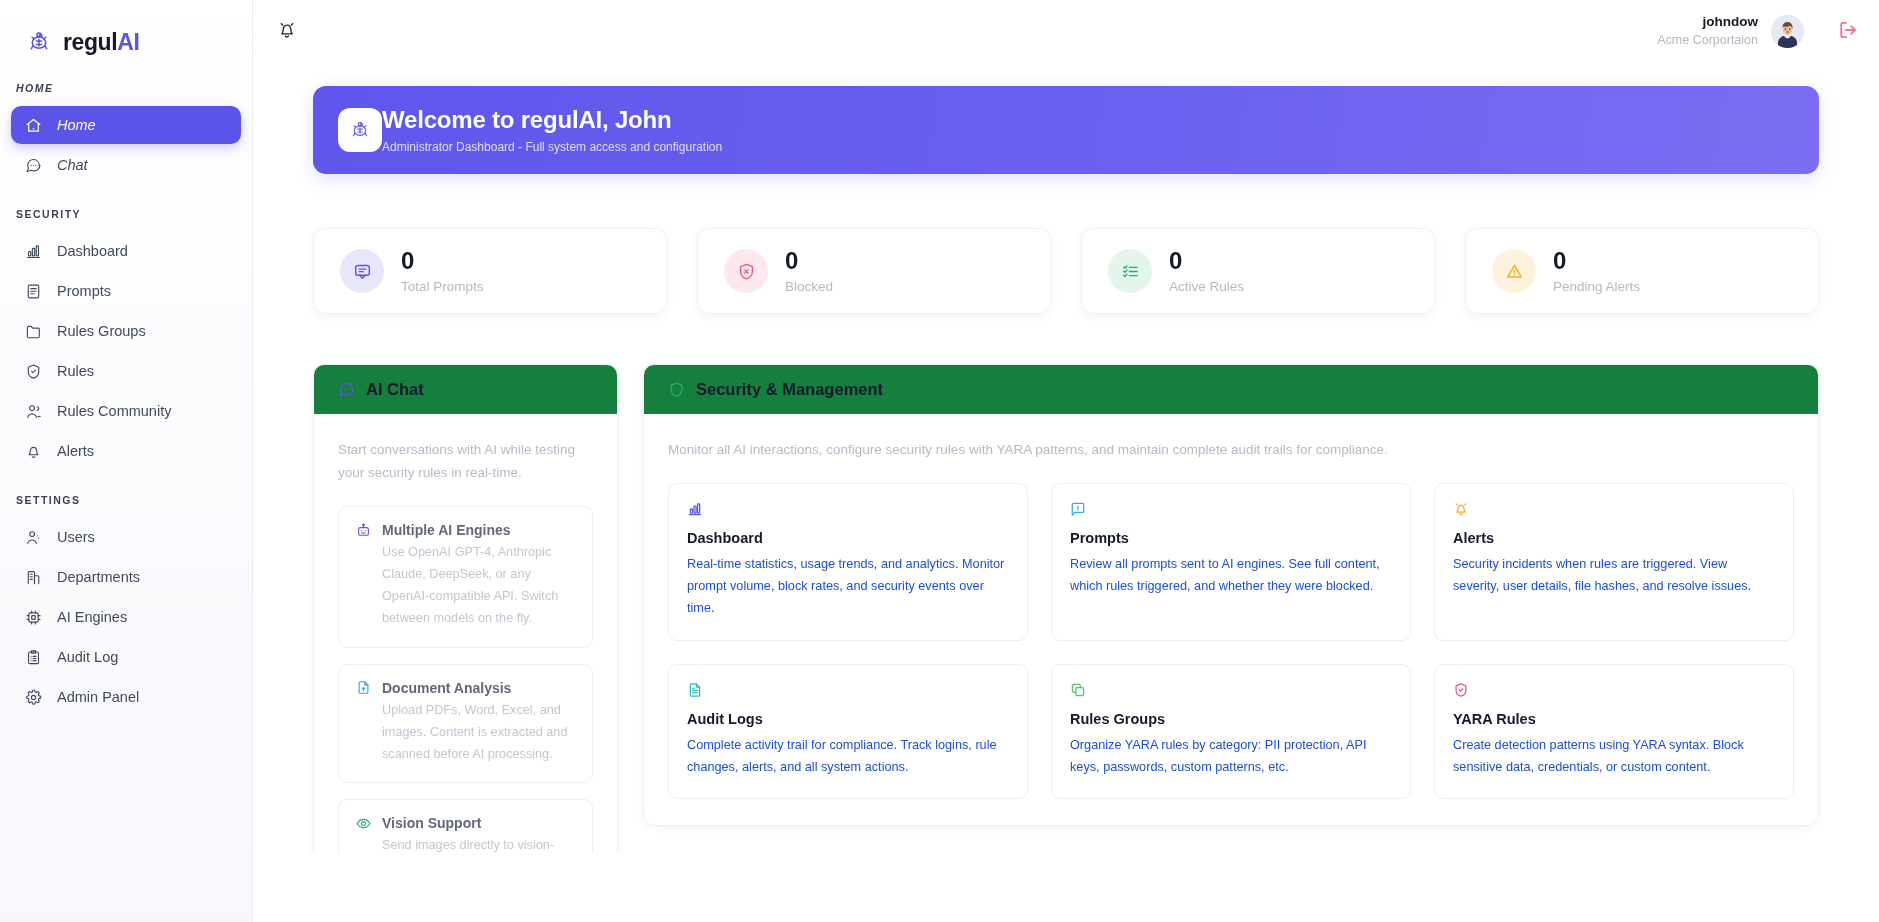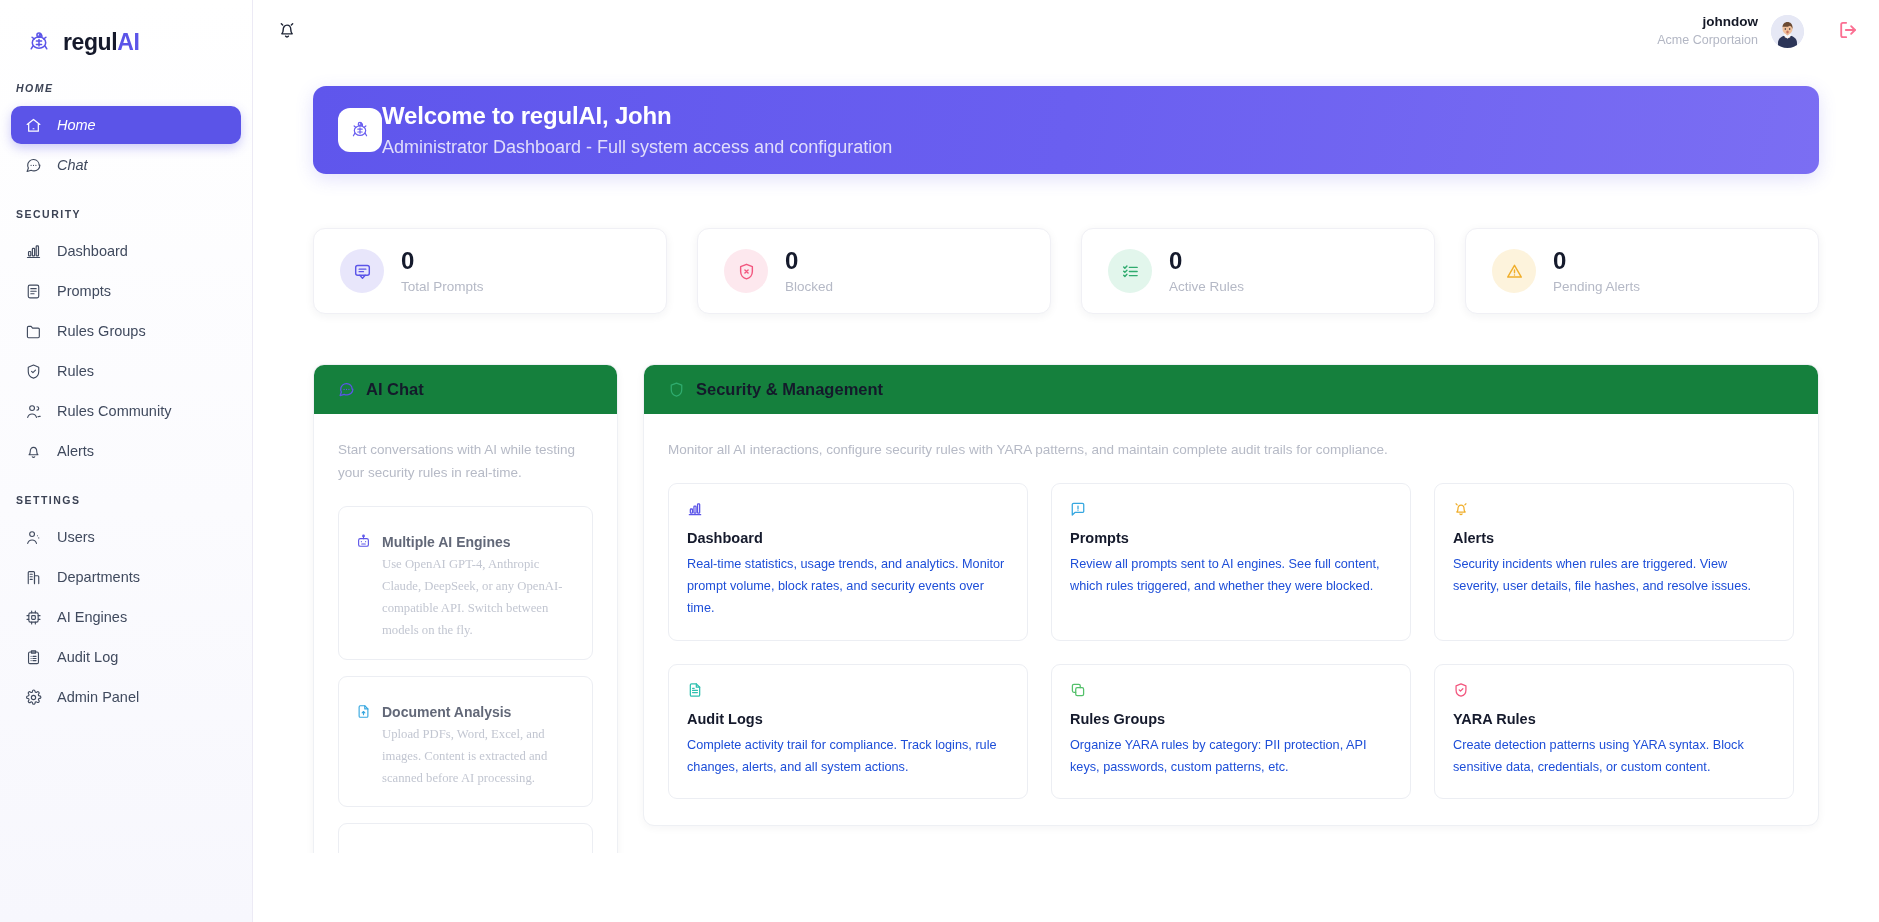--- a/index.html
+++ b/index.html
@@ -79,21 +79,21 @@
     height: 88px; display: flex; align-items: center; 
     padding: 0 0 0 25px;
     box-shadow: 0 5px 18px rgba(95,86,236,0.18);
   }
   .welcome-badge {
     width: 44px; height: 44px; border-radius: 12px; background: #ffffff;
     display: flex; align-items: center; justify-content: center; flex: 0 0 44px;
   }
   .welcome-badge svg { width: 22px; height: 22px; display: block; }
   .welcome-title { font-size: 24px; font-weight: 700; color: #ffffff; letter-spacing: -0.2px; line-height: 1.2; }
-  .welcome-sub { font-size: 18px; color: #e0ddfb; margin-top: 6px; }
+  .welcome-sub { font-size: 12px; color: #e0ddfb; margin-top: 6px; }
 
   
   .stats { display: flex; gap: 30px; margin-top: 54px; }
   .stat-card {
     flex: 1; background: #ffffff; border-radius: 12px;
     border: 1px solid #f0f0f5;
     box-shadow: 0 2px 10px rgba(24,28,54,0.055);
     height: 86px; display: flex; align-items: center; gap: 17px; padding: 0 26px;
   }
   .stat-icon { width: 44px; height: 44px; border-radius: 50%; display: flex; align-items: center; justify-content: center; flex: 0 0 44px; }
@@ -118,24 +118,24 @@
   .panel-title { font-size: 16.5px; font-weight: 600; color: #141a2b; }
   .panel-body { padding: 24px 24px 26px 24px; }
   .panel-desc { font-size: 13.5px; line-height: 1.72; color: #b6bac6; }
 
   
   .feature-list { margin-top: 22px; display: flex; flex-direction: column; gap: 16px; }
   .feature-card {
     border: 1px solid #eceef3; border-radius: 9px;
     padding: 15px 17px 17px 17px; background: #fff;
   }
-  .feature-head { display: flex; align-items: flex-start; gap: 11px; margin-top: 12px; }
+  .feature-head { display: flex; align-items: center; gap: 11px; }
   .feature-head svg { width: 15px; height: 15px; display: block; flex: 0 0 15px; }
   .feature-title { font-size: 14px; font-weight: 700; color: #626878; }
-  .feature-desc { font-size: 12.7px; line-height: 1.72; color: #c2c6d1; margin-top: 4px; padding-left: 26px; font-family: Liberation Serif, serif; }
+  .feature-desc { font-size: 12.7px; line-height: 1.72; color: #c2c6d1; margin-top: 4px; padding-left: 26px; }
 
   
   .tiles { margin-top: 22px; display: grid; grid-template-columns: repeat(3, 1fr); gap: 23px; }
   .tile {
     border: 1px solid #eceef3; border-radius: 9px; background: #fff;
     padding: 17px 18px 20px 18px; cursor: pointer;
   }
   .tile-ico { height: 18px; margin-bottom: 11px; }
   .tile-ico svg { width: 16px; height: 16px; display: block; }
   .tile-title { font-size: 14.5px; font-weight: 700; color: #151a2c; }

